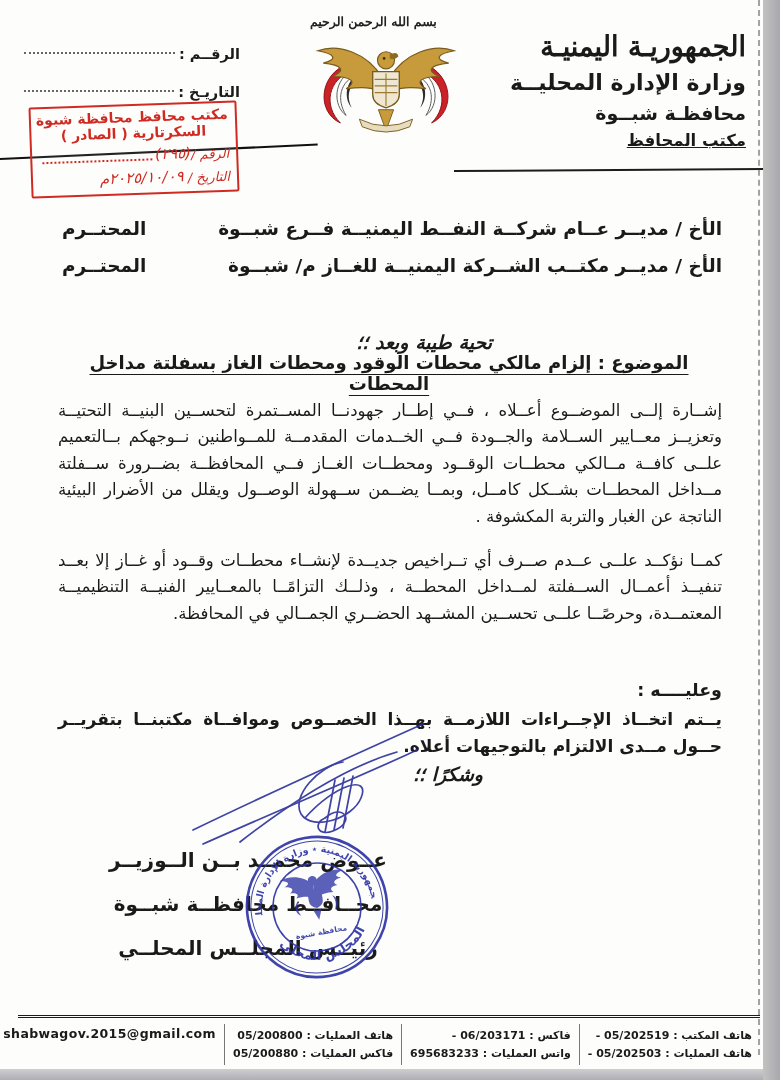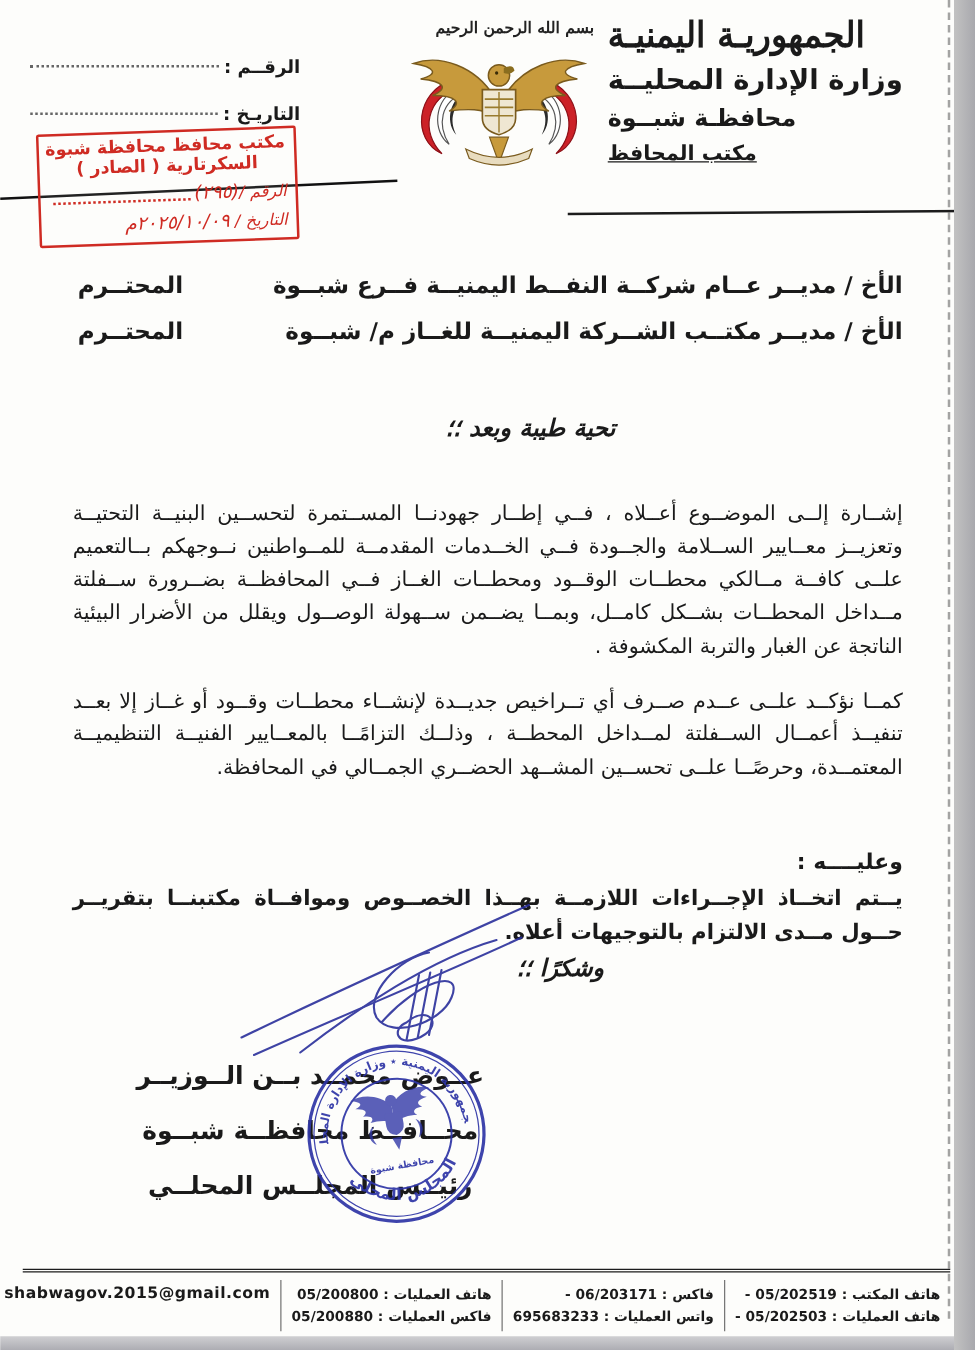--- a/index.html
+++ b/index.html
@@ -7,28 +7,28 @@
   .page {
     position:relative; width:780px; height:1080px; margin:0 auto;
     background:#fdfdfb; overflow:hidden; direction:rtl; color:#1a1a1a;
   }
   
   .scan-right { position:absolute; top:0; right:0; width:17px; height:100%; background:linear-gradient(90deg,#c2c2c2,#a8a8ad); z-index:50;}
   .scan-bottom { position:absolute; bottom:0; left:0; width:100%; height:11px; background:linear-gradient(180deg,#cfcfd2,#adadb3); z-index:49;}
   .edge-dashes { position:absolute; top:0; right:20px; height:1055px; width:0; border-left:2px dashed #5a5a5a; opacity:.55; z-index:48;}
 
   
-  .title-col { position:absolute; top:12px; right:34px; width:260px; text-align:left; }
+  .title-col { position:absolute; top:31px; right:34px; width:260px; text-align:right; }
   .t-country { font-family:"DejaVu Serif", serif; font-weight:bold; font-size:27px; transform:scaleY(1.05); letter-spacing:1px; }
   .t-ministry { font-size:22px; font-weight:bold; margin-top:8px; }
   .t-gov { font-size:19px; font-weight:bold; margin-top:7px; letter-spacing:2px; }
   .t-office { font-size:16.5px; font-weight:bold; margin-top:7px; text-decoration:underline; }
   .header-rule { position:absolute; top:169px; right:8px; width:318px; height:2px; background:#1c1c1c; transform:rotate(-.4deg); }
 
-  .emblem-col { position:absolute; top:14px; right:305px; width:165px; text-align:right; }
+  .emblem-col { position:absolute; top:14px; right:305px; width:165px; text-align:left; }
   .bismillah { font-family:"DejaVu Serif", serif; font-size:12.5px; font-weight:bold; color:#222; margin-bottom:2px; }
 
   .ref-col { position:absolute; top:46px; left:22px; width:218px; font-size:14.5px; font-weight:bold; }
   .ref-line { display:flex; align-items:center; margin-bottom:22px; }
   .ref-label { white-space:nowrap; }
   .ref-dots { flex:1; border-bottom:2px dotted #666; margin:0 4px 3px 2px; height:1px; }
   .attach-line { position:absolute; top:92px; right:0; left:0; display:flex; align-items:flex-end; }
   .ruled-line { position:absolute; top:112px; left:-22px; width:318px; height:1.5px; background:#111; transform:rotate(-2.6deg); transform-origin:left center; }
 
   .red-stamp {
@@ -150,20 +150,21 @@
       <span>المحتــرم</span>
     </div>
     <div class="addr-row">
       <span>الأخ / مديــر مكتــب الشــركة اليمنيــة للغــاز م/ شبــوة</span>
       <span>المحتــرم</span>
     </div>
   </section>
 
   <div class="greeting">تحية طيبة وبعد ؛؛</div>
 
+  <div class="subject">الموضوع : إلزام مالكي محطات الوقود ومحطات الغاز بسفلتة مداخل المحطات</div>
 
   <p class="para p1">إشــارة إلــى الموضــوع أعــلاه ، فــي إطــار جهودنــا المســتمرة لتحســين البنيــة التحتيــة وتعزيــز معــايير الســلامة والجــودة فــي الخــدمات المقدمــة للمــواطنين نــوجهكم بــالتعميم علــى كافــة مــالكي محطــات الوقــود ومحطــات الغــاز فــي المحافظــة بضــرورة ســفلتة مــداخل المحطــات بشــكل كامــل، وبمــا يضــمن ســهولة الوصــول ويقلل من الأضرار البيئية الناتجة عن الغبار والتربة المكشوفة .</p>
   <p class="para p2">كمــا نؤكــد علــى عــدم صــرف أي تــراخيص جديــدة لإنشــاء محطــات وقــود أو غــاز إلا بعــد تنفيــذ أعمــال الســفلتة لمــداخل المحطــة ، وذلــك التزامًــا بالمعــايير الفنيــة التنظيميــة المعتمــدة، وحرصًــا علــى تحســين المشــهد الحضــري الجمــالي في المحافظة.</p>
   <div class="directive">وعليــــه :</div>
   <p class="para p3">يــتم اتخــاذ الإجــراءات اللازمــة بهــذا الخصــوص وموافــاة مكتبنــا بتقريــر حــول مــدى الالتزام بالتوجيهات أعلاه.</p>
   <div class="thanks">وشكرًا ؛؛</div>
 
   <svg class="signature-svg" width="265" height="135" viewBox="0 0 265 135">
     <g fill="none" stroke="#2a2f9b" stroke-width="1.7" stroke-linecap="round" opacity=".9">
       <path d="M8,108 C70,78 180,28 238,2"></path>

